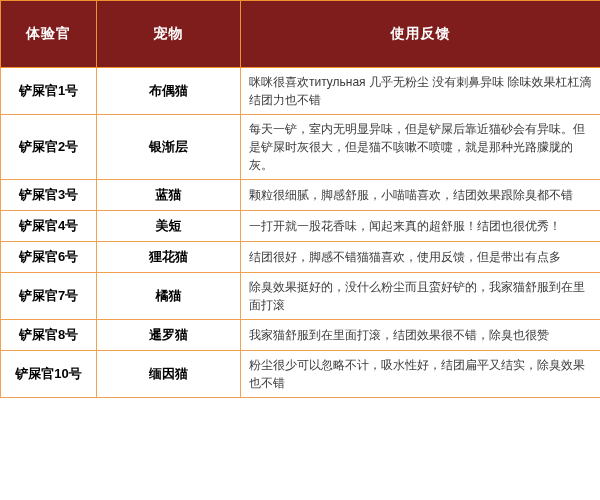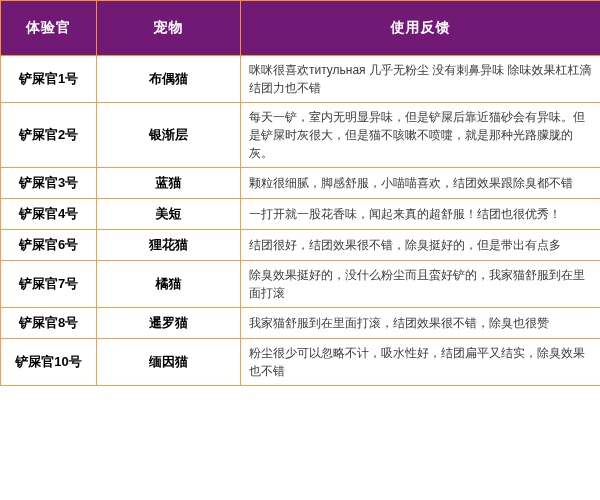--- a/index.html
+++ b/index.html
@@ -16,26 +16,26 @@
   table.feedback-table {
     width: 600px;
     border-collapse: collapse;
     table-layout: fixed;
   }
   table.feedback-table col.col-tester { width: 96px; }
   table.feedback-table col.col-pet { width: 144px; }
   table.feedback-table col.col-feedback { width: 360px; }
 
   thead th {
-    background: #701a75;
+    background: #7f1d1d;
     color: #ffffff;
     font-size: 14px;
     font-weight: bold;
     text-align: center;
-    padding: 18px 4px;
+    padding: 24px 4px;
     border: 1px solid #f29130;
     letter-spacing: 1px;
   }
   tbody td {
     border: 1px solid #f0a050;
     vertical-align: middle;
     font-size: 12px;
     color: #000000;
     background: #ffffff;
   }
@@ -92,21 +92,21 @@
       <td class="feedback">颗粒很细腻，脚感舒服，小喵喵喜欢，结团效果跟除臭都不错</td>
     </tr>
     <tr>
       <td class="tester">铲屎官4号</td>
       <td class="pet">美短</td>
       <td class="feedback">一打开就一股花香味，闻起来真的超舒服！结团也很优秀！</td>
     </tr>
     <tr>
       <td class="tester">铲屎官6号</td>
       <td class="pet">狸花猫</td>
-      <td class="feedback">结团很好，结团效果很不错，除臭挺好的，但是带出有点多</td>
+      <td class="feedback">结团很好，脚感不错猫猫喜欢，使用反馈，但是带出有点多</td>
     </tr>
     <tr>
       <td class="tester">铲屎官7号</td>
       <td class="pet">橘猫</td>
       <td class="feedback">除臭效果挺好的，没什么粉尘而且蛮好铲的，我家猫舒服到在里面打滚</td>
     </tr>
     <tr>
       <td class="tester">铲屎官8号</td>
       <td class="pet">暹罗猫</td>
       <td class="feedback">我家猫舒服到在里面打滚，结团效果很不错，除臭也很赞</td>

